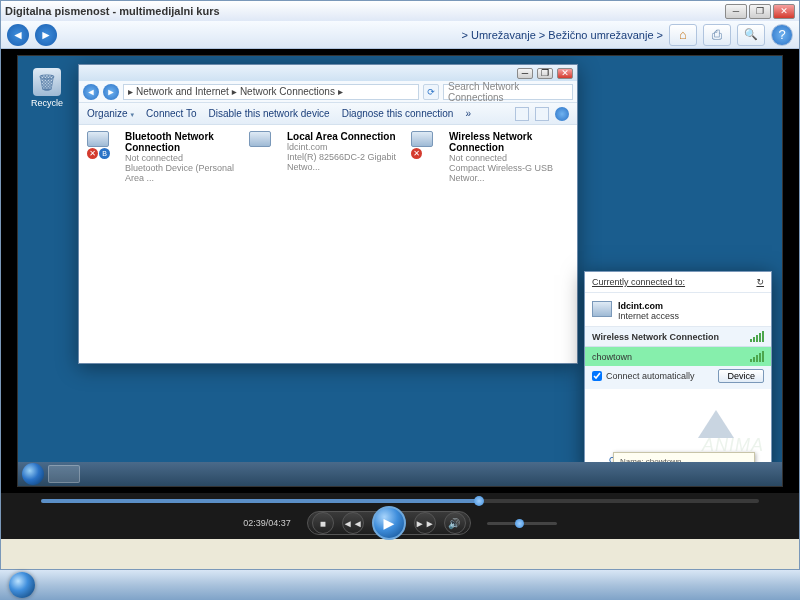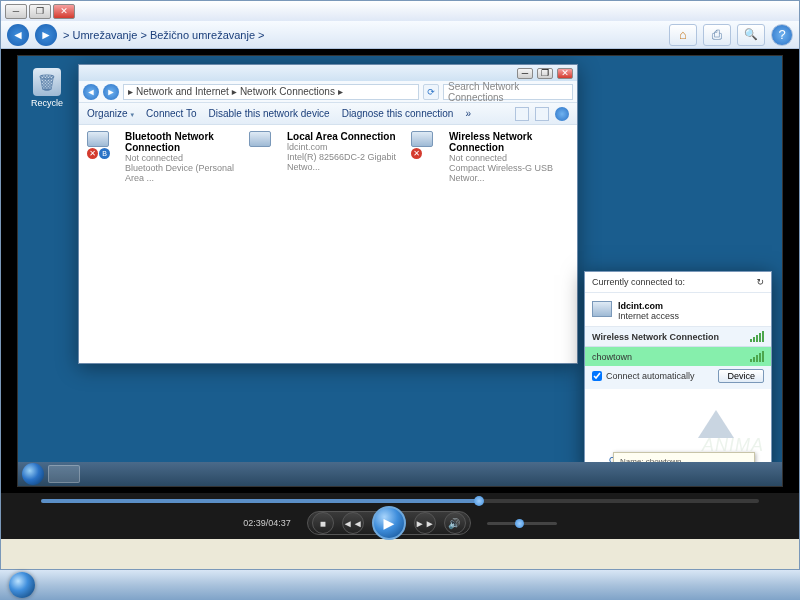--- a/index.html
+++ b/index.html
@@ -8,21 +8,21 @@
   
   .app-window { position: absolute; top: 0; left: 0; width: 800px; height: 570px; background: #ece9d8; border: 1px solid #7a98b9; }
   .titlebar { height: 20px; background: linear-gradient(#fff,#dfe8f6); display: flex; align-items: center; padding: 0 4px; font-size: 11px; color: #333; }
   .titlebar .title-text { flex: 1; font-weight: bold; }
   .win-btns { display: flex; gap: 2px; }
   .win-btn { width: 22px; height: 15px; border: 1px solid #8a8a8a; background: linear-gradient(#f5f5f5,#cfcfcf); border-radius: 2px; font-size: 9px; display:flex; align-items:center; justify-content:center; }
   .win-btn.close { background: linear-gradient(#f5a0a0,#d43b2e); color:#fff; }
 
   .toolbar { height: 28px; background: linear-gradient(#f7fbff,#dbe7f5); border-bottom:1px solid #b0c4de; display:flex; align-items:center; padding:0 6px; gap:6px; font-size:11px; color:#1a3e7a; }
   .nav-arrow { width:22px; height:22px; border-radius:50%; background: radial-gradient(#3f8edc,#1a5fb0); color:#fff; display:flex; align-items:center; justify-content:center; font-size:12px; }
-  .breadcrumb { flex:1; }
+  .breadcrumb { flex:1;text-align:right; }
   .breadcrumb span { color:#1a3e7a; }
   .tb-btn { width:28px; height:22px; border:1px solid #b0c4de; border-radius:3px; background:linear-gradient(#fff,#e2ecf7); display:flex; align-items:center; justify-content:center; font-size:13px; }
   .home-ico::before{content:"⌂";color:#c77b24;} .print-ico::before{content:"⎙";color:#5a7fa8;} .search-ico::before{content:"🔍";font-size:11px;} .help-ico{background:radial-gradient(#6fb2f0,#2a72c6);color:#fff;border-radius:50%;width:22px;}
 
   
   .video-stage { position:absolute; top:48px; left:0; right:0; height:490px; background:#000; }
   .video-frame { position:absolute; top:6px; left:16px; width:766px; height:432px; background:#1a5d8e; border:1px solid #333; overflow:hidden; }
 
   
   .recycle { position:absolute; top:12px; left:8px; text-align:center; color:#fff; font-size:9px; width:42px; }
@@ -45,21 +45,21 @@
   .net-ico { width:32px; height:28px; position:relative; flex-shrink:0; }
   .net-ico .mon{width:22px;height:16px;background:linear-gradient(#dfeaf5,#9fbad5);border:1px solid #7a98b9;border-radius:2px;}
   .net-ico .x{position:absolute;bottom:0;left:0;width:11px;height:11px;background:#d43b2e;border-radius:50%;color:#fff;font-size:8px;display:flex;align-items:center;justify-content:center;}
   .net-ico .bt{position:absolute;bottom:0;left:0;width:11px;height:11px;background:#2a72c6;border-radius:50%;color:#fff;font-size:7px;display:flex;align-items:center;justify-content:center;}
   .nc-col .txt b{color:#000;display:block;}
   .nc-col .txt span{color:#888;display:block;font-size:9px;}
 
   
   .wifi-pop { position:absolute; bottom:14px; right:10px; width:188px; background:#fff; border:1px solid #7a98b9; box-shadow:0 4px 20px rgba(0,0,0,.5); font-size:9px; color:#333; }
   .wifi-pop .sec{padding:5px 7px;border-bottom:1px solid #e1e9f2;}
-  .wifi-pop .hdr{display:flex;justify-content:space-between;align-items:center;color:#333;}
+  .wifi-pop .hdr{display:flex;justify-content:space-between;align-items:center;color:#333;text-decoration:underline;}
   .wifi-pop .curr{display:flex;gap:6px;align-items:flex-start;margin-top:3px;}
   .wifi-pop .curr .ni{width:20px;height:16px;background:linear-gradient(#dfeaf5,#9fbad5);border:1px solid #7a98b9;}
   .wifi-pop .curr b{display:block;color:#000;}
   .wifi-pop .wnc{background:#eef5fc;font-weight:bold;padding:4px 7px;border-bottom:1px solid #d4e1ee;display:flex;justify-content:space-between;align-items:center;}
   .bars{display:inline-flex;gap:1px;align-items:flex-end;}
   .bars i{width:2px;background:#4ca64c;display:block;}
   .bars i:nth-child(1){height:3px}.bars i:nth-child(2){height:5px}.bars i:nth-child(3){height:7px}.bars i:nth-child(4){height:9px}.bars i:nth-child(5){height:11px}
   .wifi-pop .net-row{padding:4px 7px;display:flex;justify-content:space-between;align-items:center;}
   .wifi-pop .net-row.sel{background:#86efac;}
   .wifi-pop .auto{padding:3px 7px 6px;display:flex;align-items:center;gap:4px;background:#eef5fc;}
@@ -92,20 +92,21 @@
   
   .os-taskbar{position:absolute;bottom:0;left:0;right:0;height:30px;background:linear-gradient(#d8e6f5,#a9c2dc 50%,#7fa3c8);display:flex;align-items:center;padding:0 6px;}
   .os-start{width:32px;height:30px;display:flex;align-items:center;justify-content:center;}
   .os-start .orb{width:26px;height:26px;border-radius:50%;background:radial-gradient(circle at 35% 35%,#bde3ff 0%,#3f8edc 40%,#0a3a6a 100%);box-shadow:0 0 4px rgba(0,0,0,.4);}
 </style>
 </head>
 <body>
 
 <div class="app-window">
   <div class="titlebar">
+    <span class="title-text">Digitalna pismenost - multimedijalni kurs</span>
     <div class="win-btns">
       <div class="win-btn">─</div>
       <div class="win-btn">❐</div>
       <div class="win-btn close">✕</div>
     </div>
   </div>
 
   <div class="toolbar">
     <div class="nav-arrow">◄</div>
     <div class="nav-arrow">►</div>

